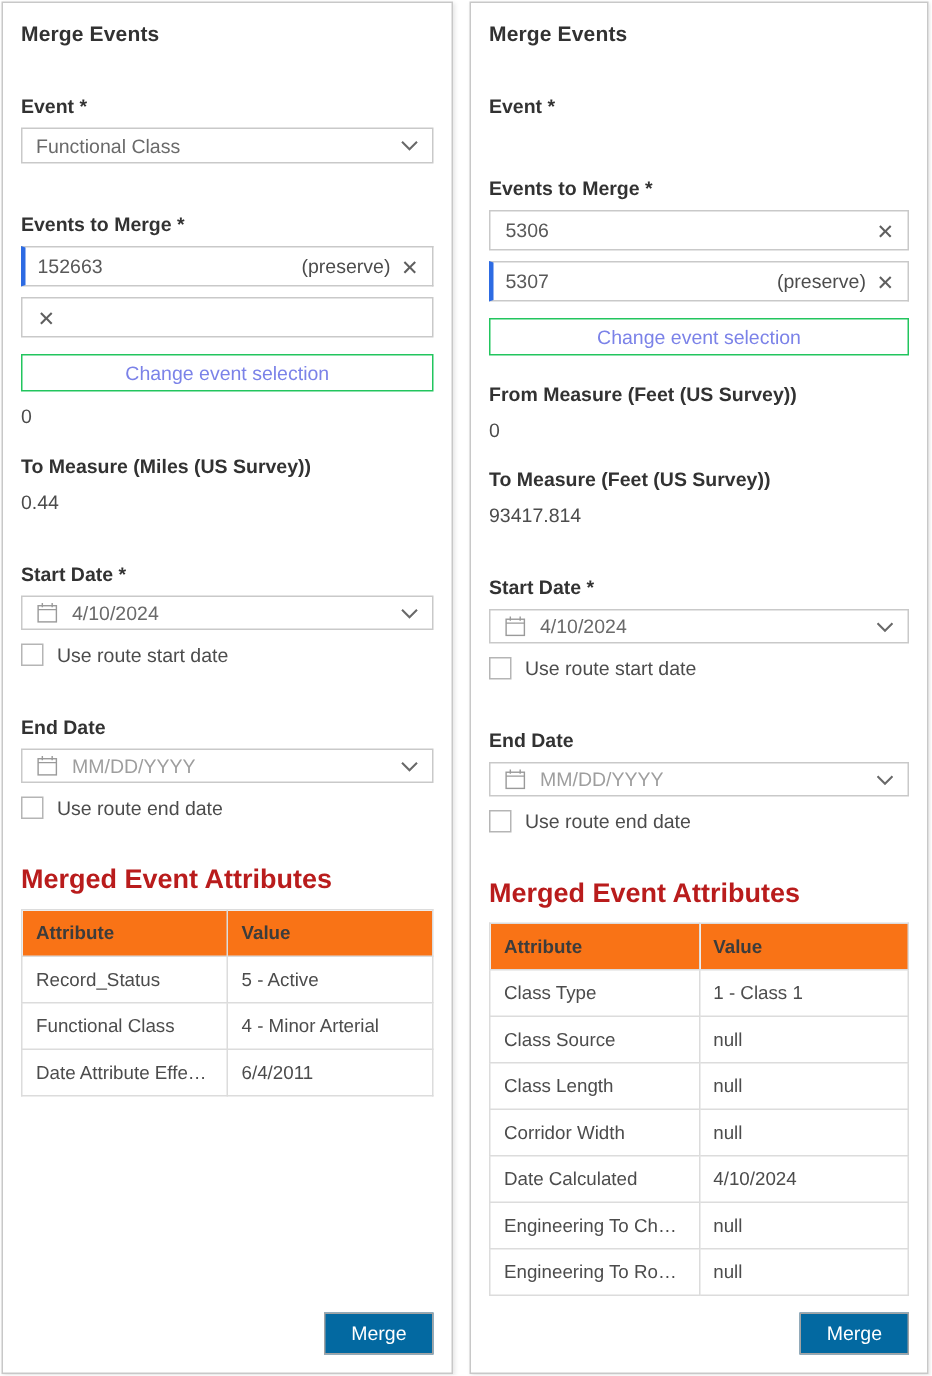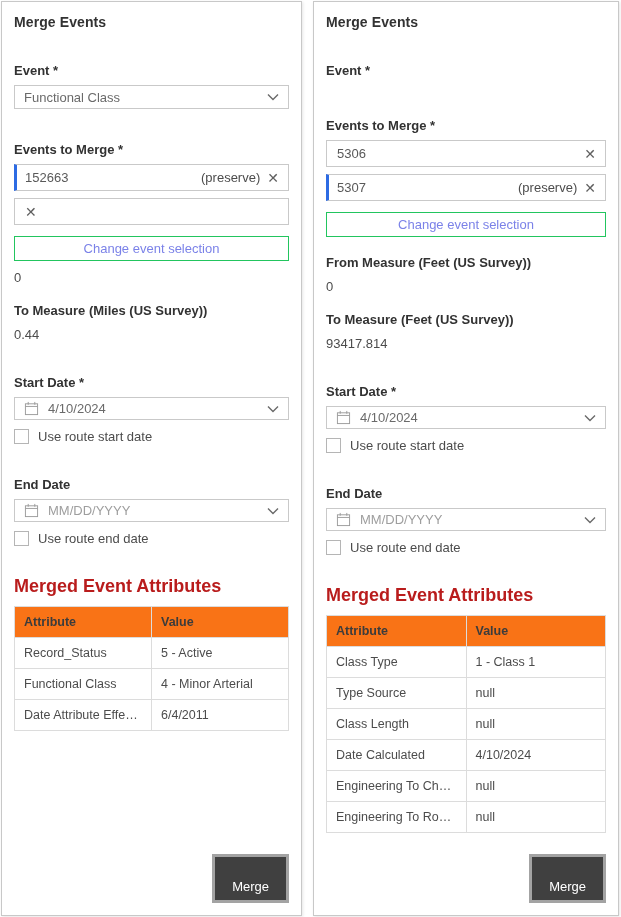--- a/index.html
+++ b/index.html
@@ -51,22 +51,22 @@
   .placeholder { color: #9e9e9e; }
   .checkbox-row { display: flex; align-items: flex-end; gap: 9px; margin-top: 9px; font-size: 13px; color: #4c4c4c; }
   .checkbox { width: 15px; height: 15px; border: 1px solid #b5b5b5; background: #fff; cursor: pointer; flex: 0 0 auto; }
   .attr-title { font-size: 18px; font-weight: 700; color: #b91c1c; margin-top: 30px; margin-bottom: 9px; }
   table { width: 100%; border-collapse: collapse; font-size: 12.5px; color: #4c4c4c; table-layout: fixed; }
   th, td { border: 1px solid #dcdcdc; text-align: left; padding: 8px 9px; font-weight: 400;
            white-space: nowrap; overflow: hidden; text-overflow: ellipsis; }
   th { background: #f97316; font-weight: 700; color: #3c3c3c; }
   .footer { margin-top: auto; display: flex; justify-content: flex-end; }
   .merge-btn {
-    background: #404040; color: #fff; border: 3px solid #a3a3a3;
-    padding: 22px 17px 6px; font-size: 13px; font-family: inherit; cursor: pointer;
+    background: #0369a1; color: #fff; border: 1px solid #a3a3a3;
+    padding: 5px 17px 6px; font-size: 13px; font-family: inherit; cursor: pointer;
   }
   .icon-svg { display: block; }
 </style>
 </head>
 <body>
 
 <div class="wrap">
 
   <div class="panel">
     <div class="panel-title">Merge Events</div>
@@ -244,25 +244,29 @@
           <th>Attribute</th>
           <th>Value</th>
         </tr>
       </thead>
       <tbody>
         <tr>
           <td>Class Type</td>
           <td>1 - Class 1</td>
         </tr>
         <tr>
-          <td>Type Source</td>
+          <td>Class Source</td>
           <td>null</td>
         </tr>
         <tr>
           <td>Class Length</td>
+          <td>null</td>
+        </tr>
+        <tr>
+          <td>Corridor Width</td>
           <td>null</td>
         </tr>
         <tr>
           <td>Date Calculated</td>
           <td>4/10/2024</td>
         </tr>
         <tr>
           <td>Engineering To Change</td>
           <td>null</td>
         </tr>

